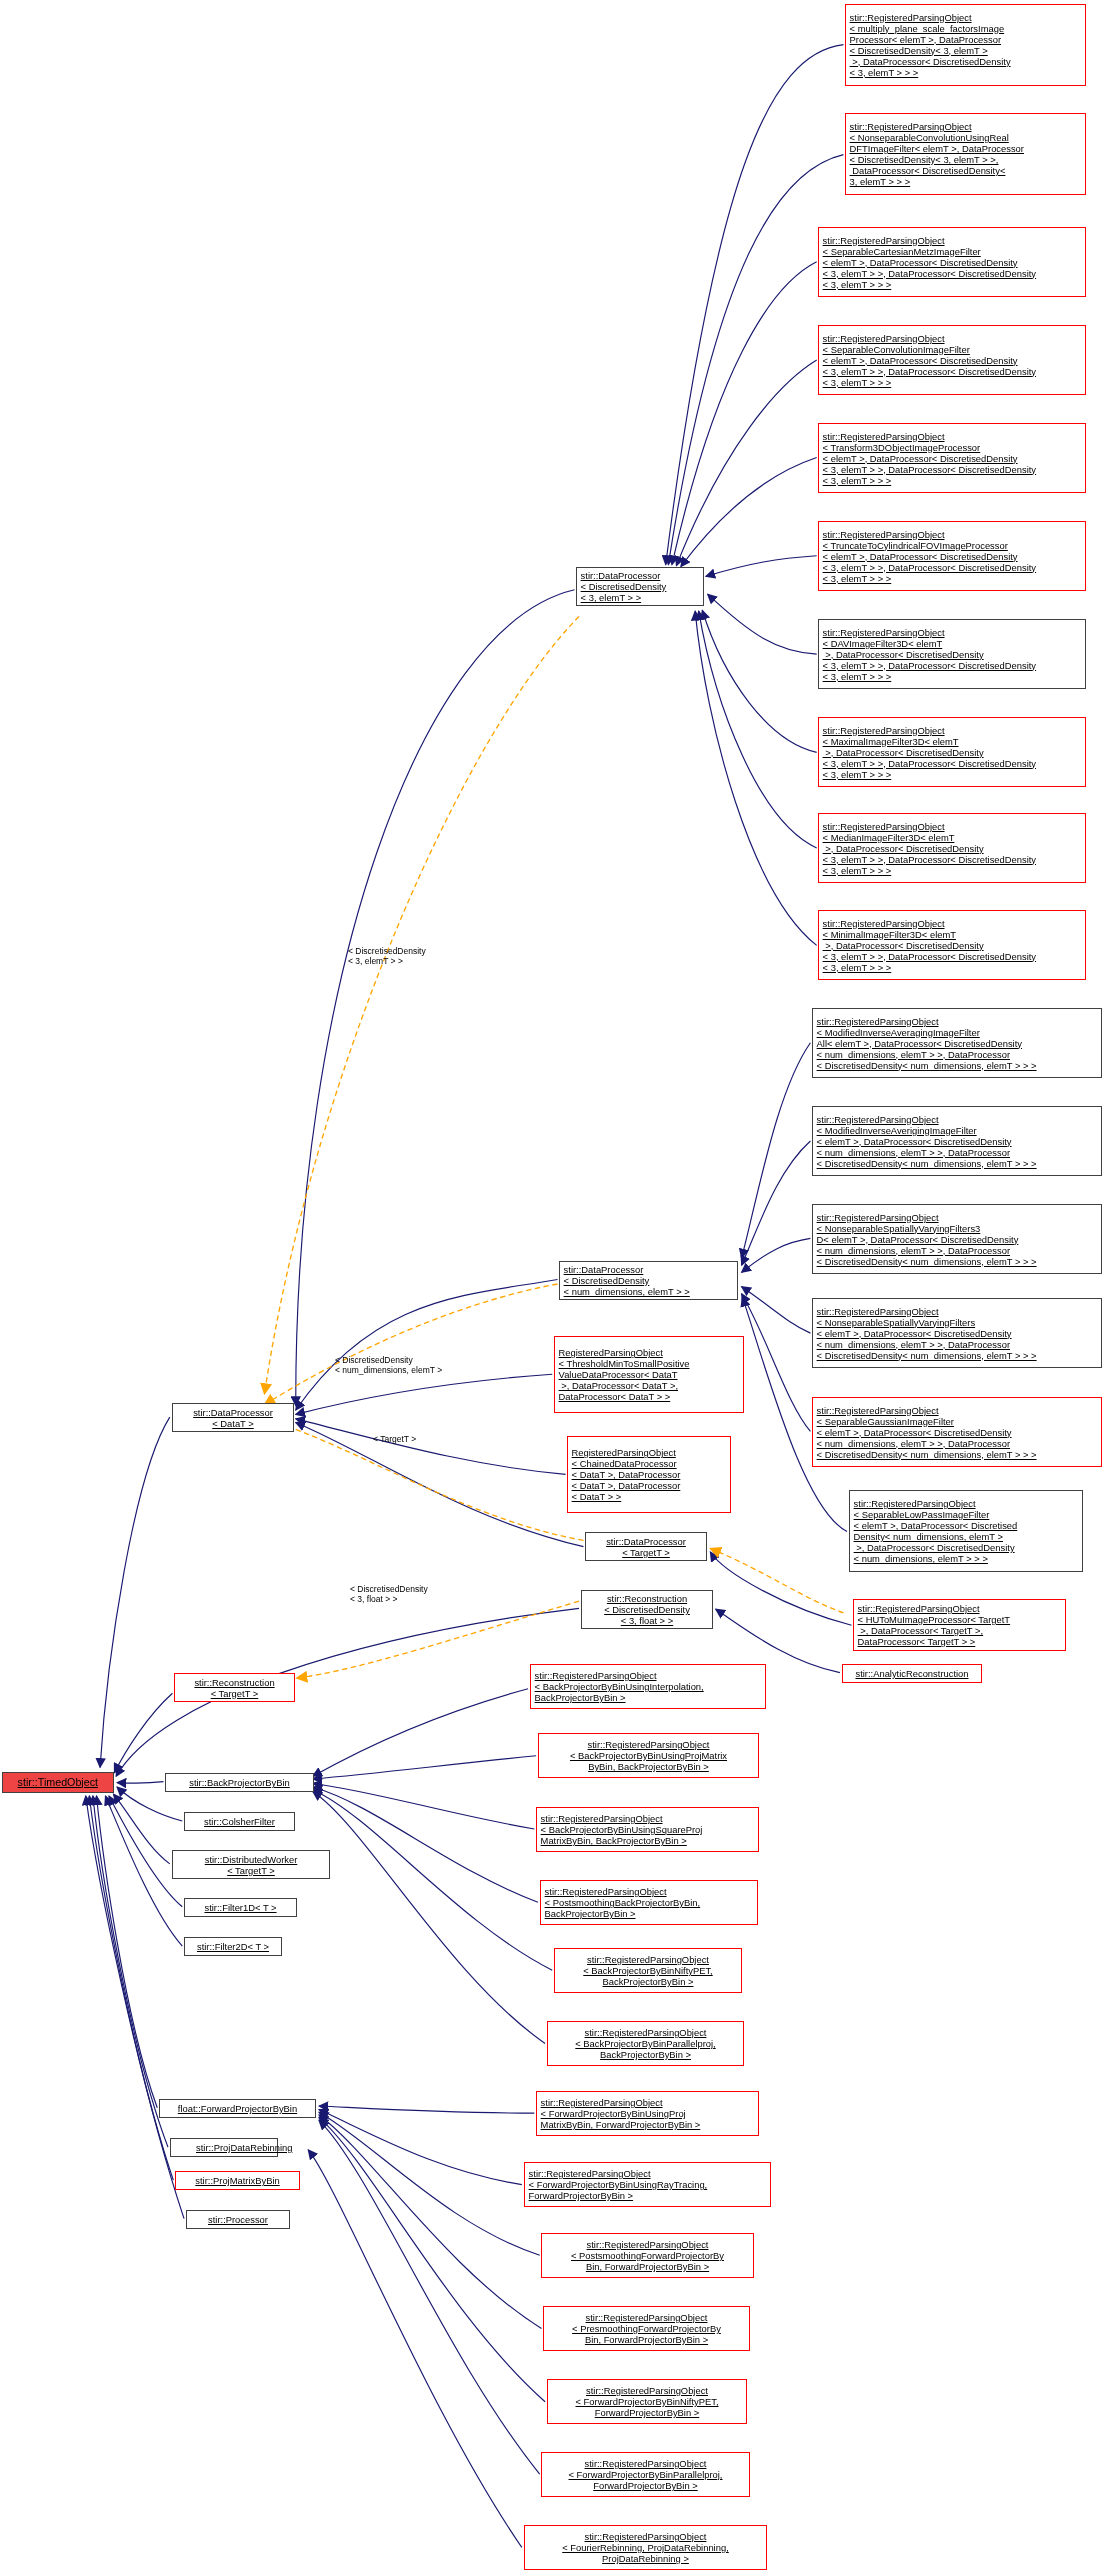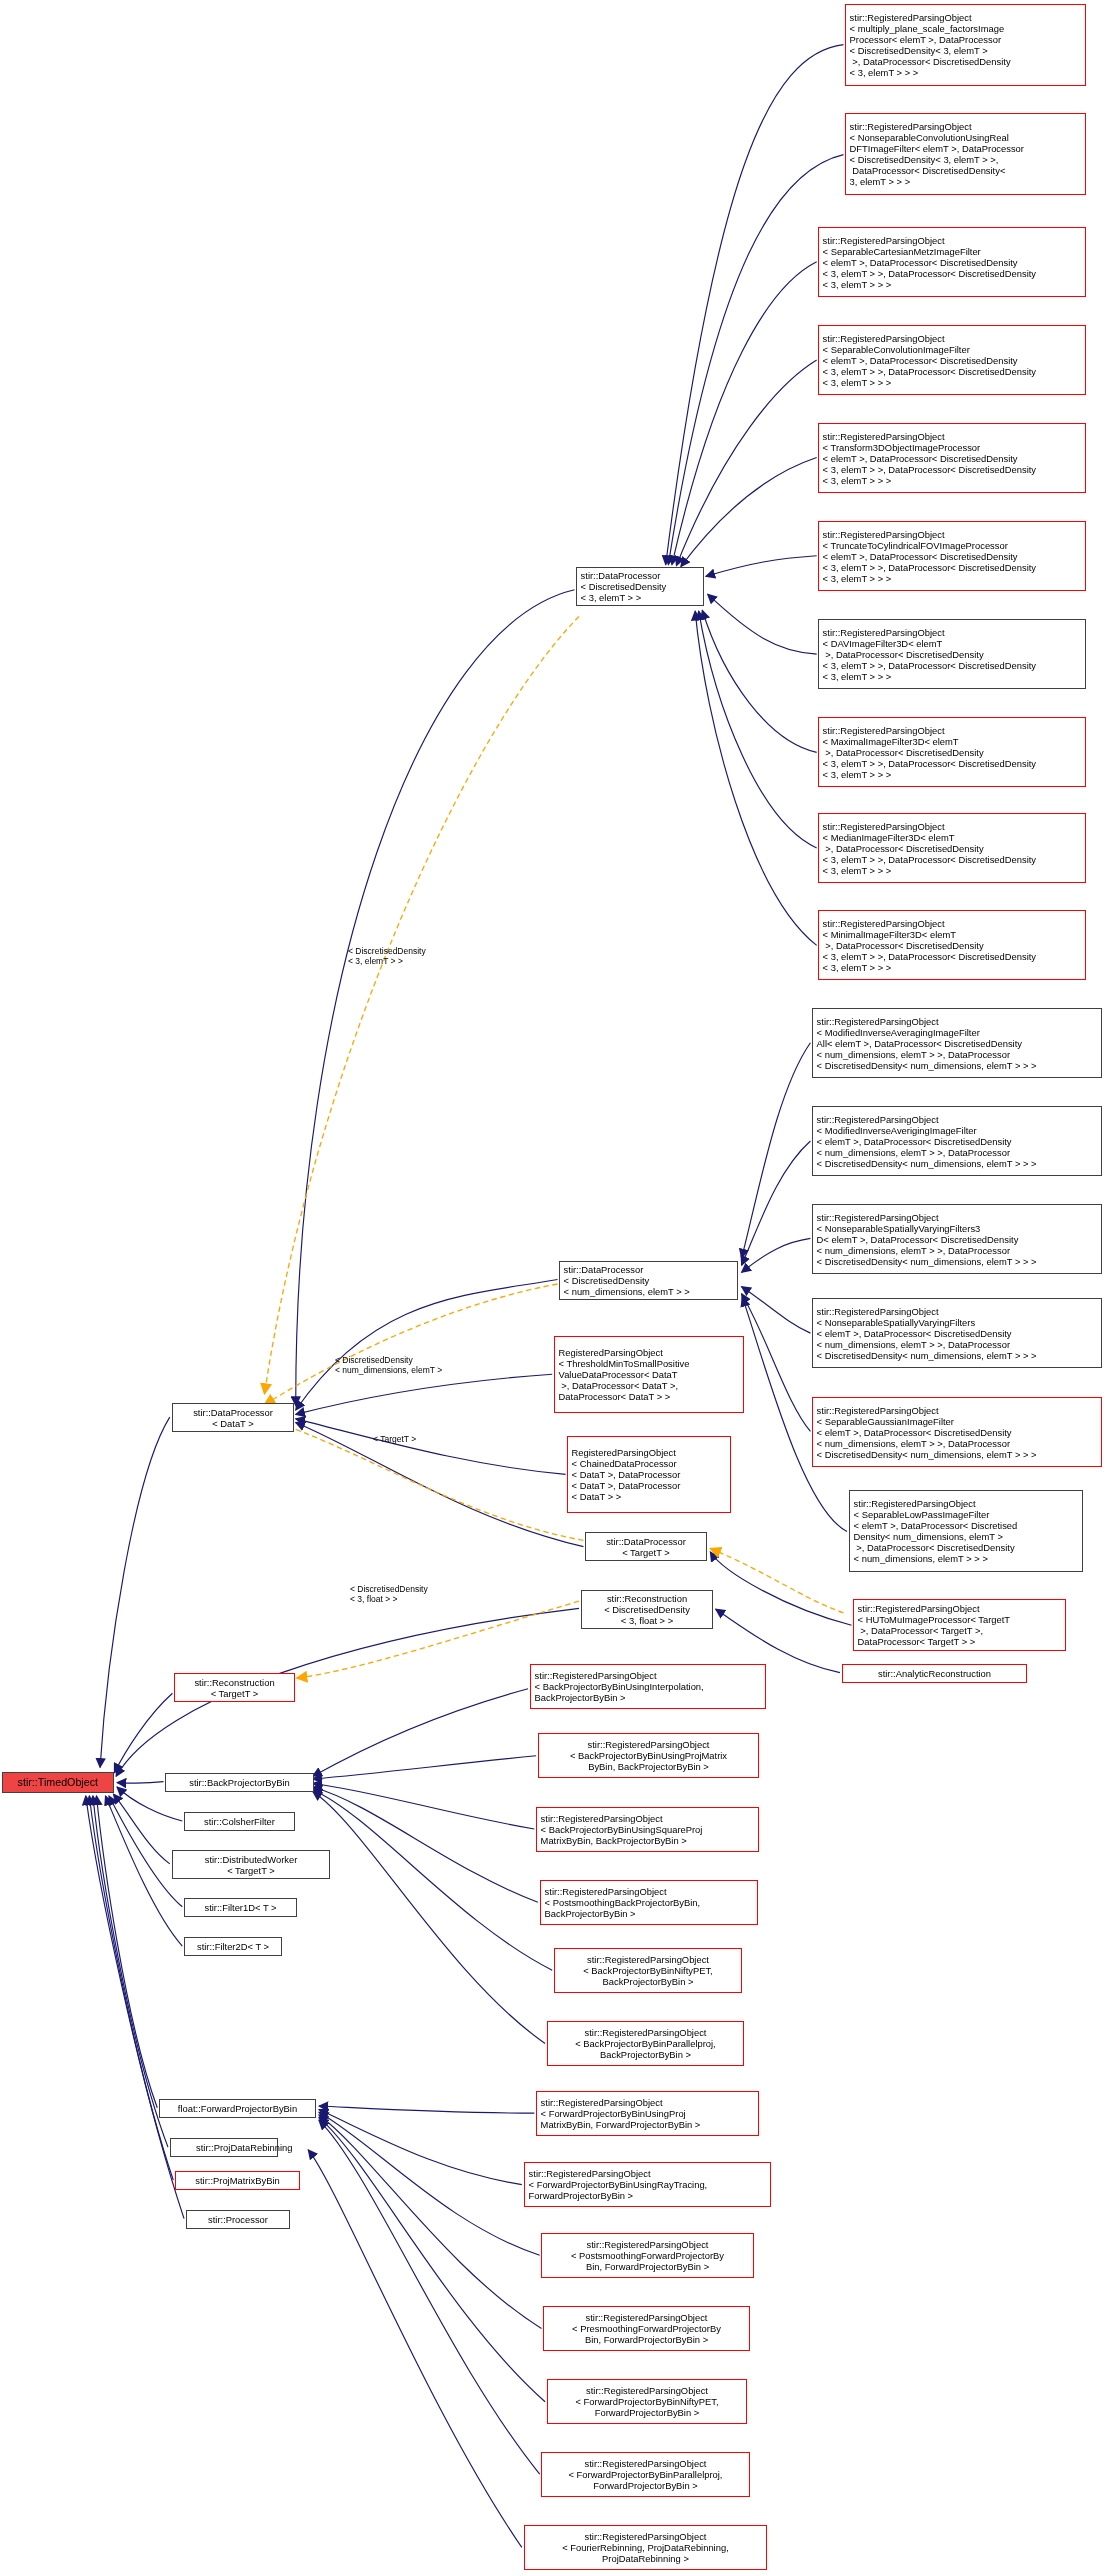--- a/index.html
+++ b/index.html
@@ -30,20 +30,21 @@
     align-items: center;
     justify-content: center;
     text-align: center;
     background: #ffffff;
     border: 0.9px solid #404040;
     font-size: 9.4px;
     line-height: 11px;
     color: #000000;
     white-space: pre;
     padding: 1.8px 3.6px;
+    text-decoration: underline;
   }
   .node.red {
     border: 0.9px solid #ff0000;
   }
   .node.root {
     background: #ef4444;
     border: 0.9px solid #404040;
     font-size: 10.7px;
   }
   .node.leftalign {
@@ -306,21 +307,21 @@
       <div class="node" style="left: 165px; top: 1773px; width: 149px; min-height: 19px;">stir::BackProjectorByBin</div>
       <div class="node" style="left: 184px; top: 1812px; width: 111px; min-height: 19px;">stir::ColsherFilter</div>
       <div class="node" style="left: 172px; top: 1850px; width: 158px; min-height: 29px;">stir::DistributedWorker
 &lt; TargetT &gt;</div>
       <div class="node" style="left: 184px; top: 1898px; width: 113px; min-height: 19px;">stir::Filter1D&lt; T &gt;</div>
       <div class="node" style="left: 184px; top: 1937px; width: 98px; min-height: 19px;">stir::Filter2D&lt; T &gt;</div>
       <div class="node" style="left: 159px; top: 2099px; width: 157px; min-height: 19px;">float::ForwardProjectorByBin</div>
       <div class="node" style="left: 170px; top: 2138px; width: 108px; min-height: 19px; padding-left: 44px;">stir::ProjDataRebinning</div>
       <div class="node red" style="left: 175px; top: 2171px; width: 125px; min-height: 19px;">stir::ProjMatrixByBin</div>
       <div class="node" style="left: 186px; top: 2210px; width: 104px; min-height: 19px;">stir::Processor</div>
-      <div class="node red" style="left: 842px; top: 1664px; width: 185px; min-height: 19px;">stir::AnalyticReconstruction</div>
+      <div class="node red" style="left: 842px; top: 1664px; width: 140px; min-height: 19px;">stir::AnalyticReconstruction</div>
       <div class="node root" style="left: 1.8px; top: 1772px; width: 112px; min-height: 20.6px;">stir::TimedObject</div>
     </div>
   <div id="labels-layer">
       <div class="edgelabel" style="left: 348px; top: 947px;">&lt; DiscretisedDensity
 &lt; 3, elemT &gt; &gt;</div>
       <div class="edgelabel" style="left: 335px; top: 1356px;">&lt; DiscretisedDensity
 &lt; num_dimensions, elemT &gt;</div>
       <div class="edgelabel" style="left: 373px; top: 1435px;">&lt; TargetT &gt;</div>
       <div class="edgelabel" style="left: 350px; top: 1585px;">&lt; DiscretisedDensity
 &lt; 3, float &gt; &gt;</div>

